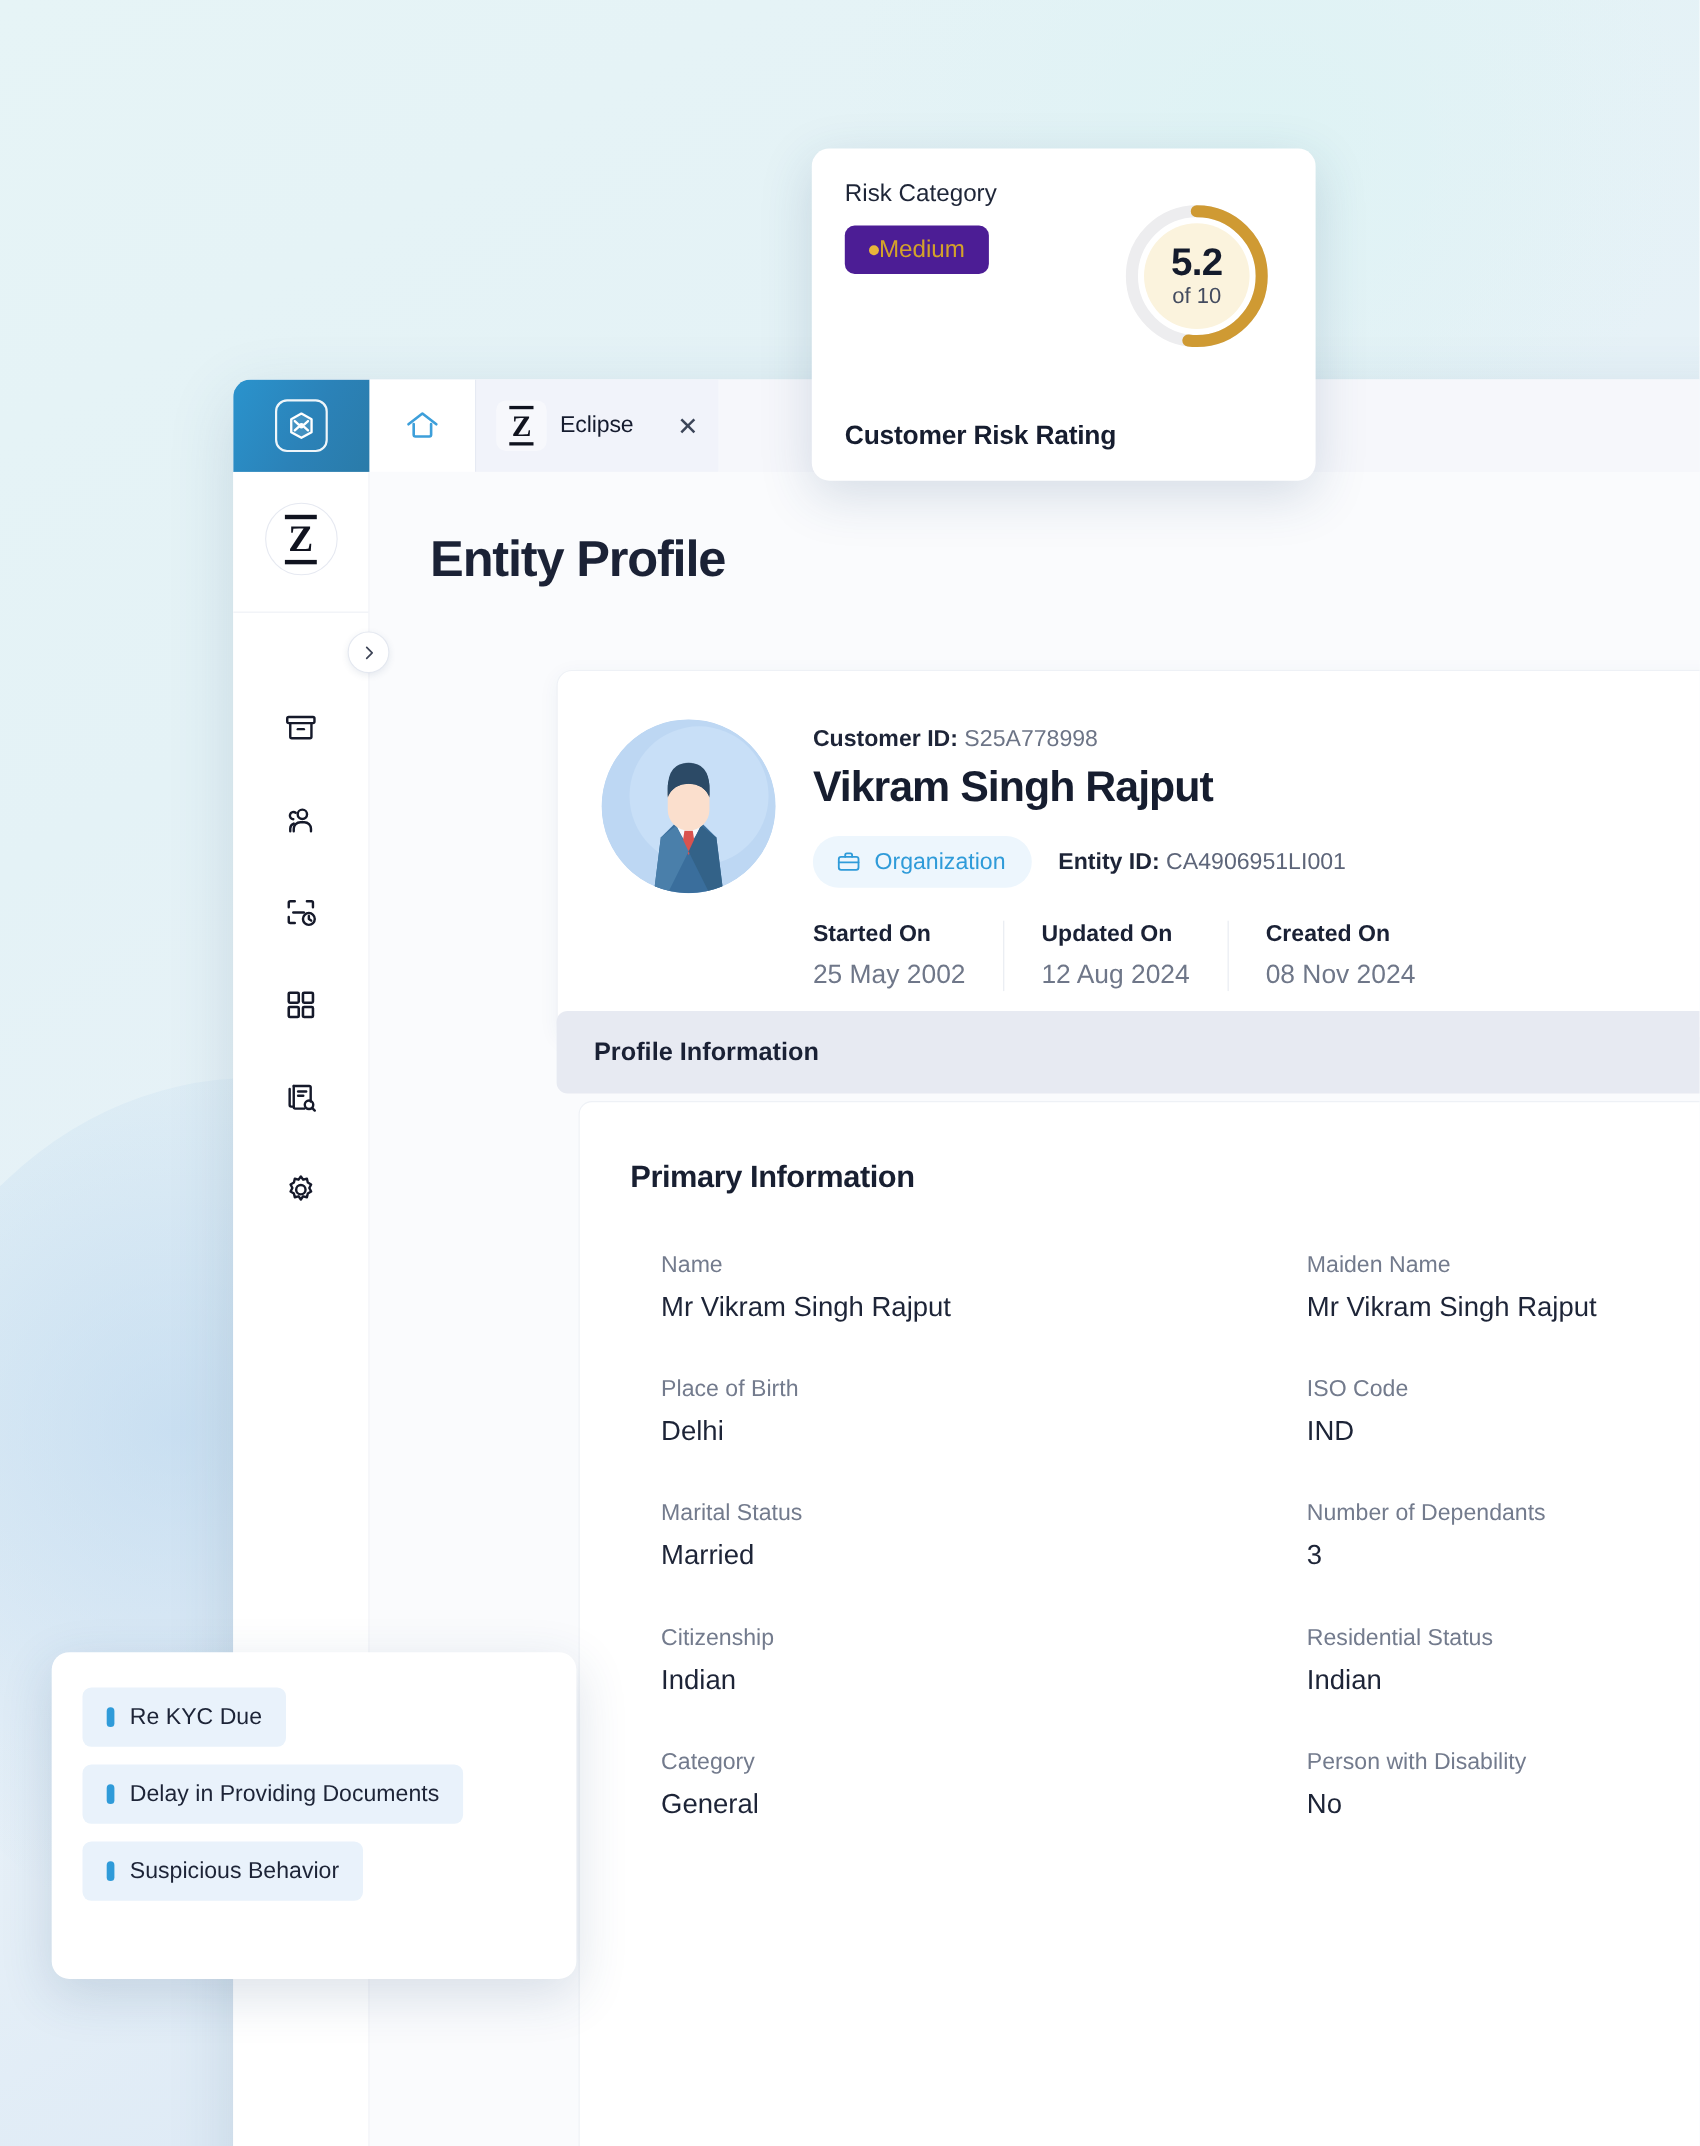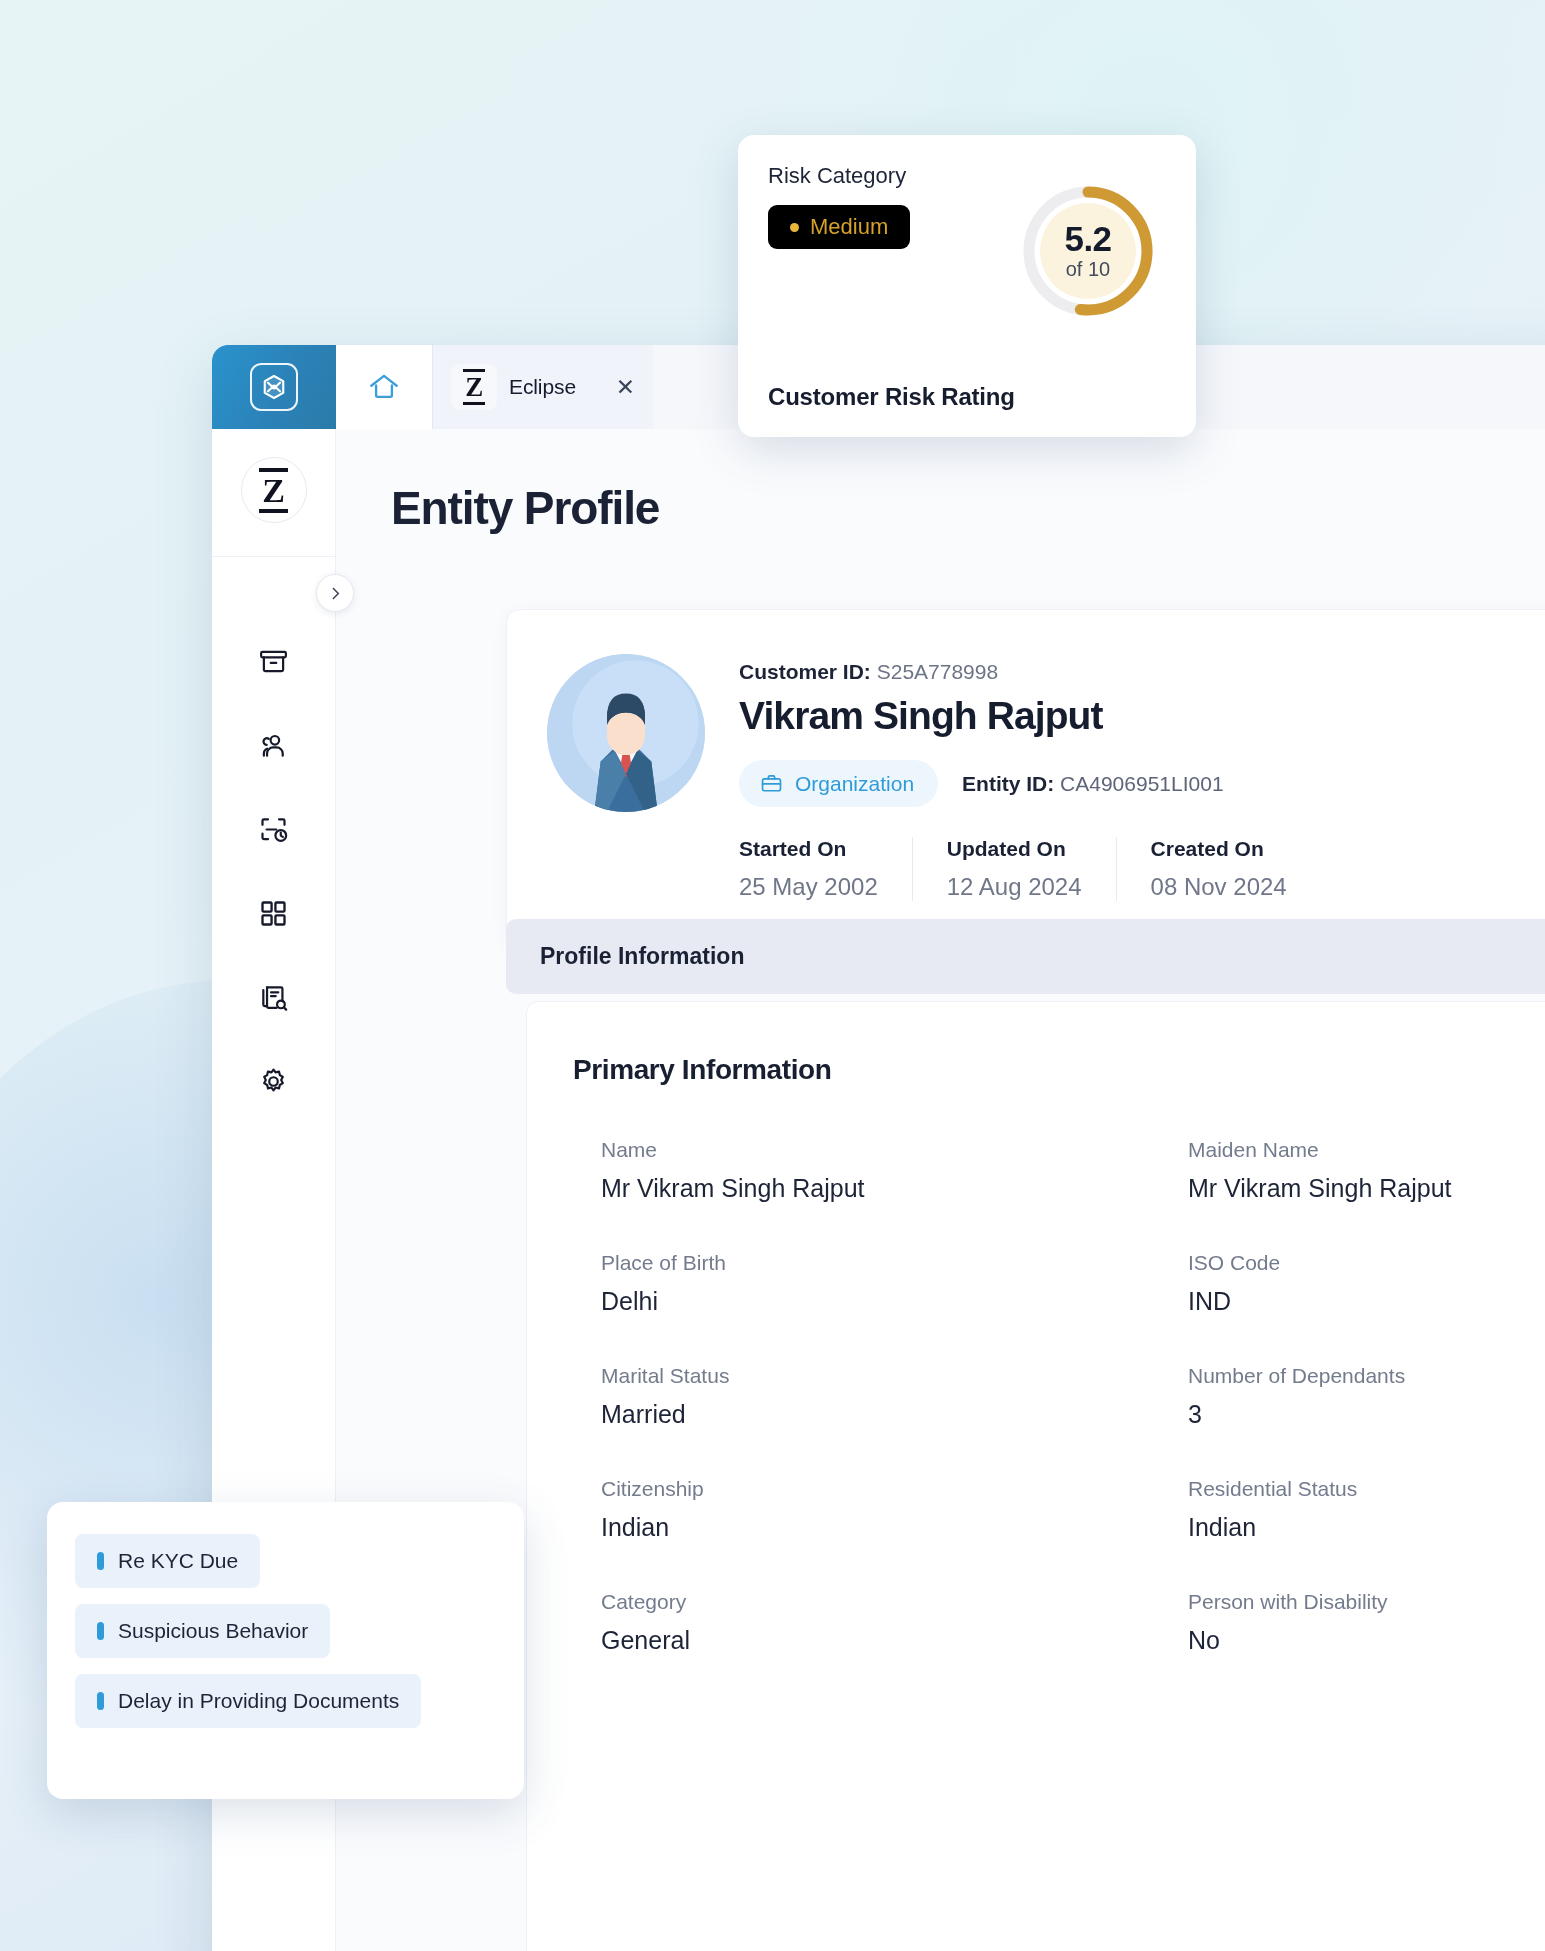--- a/index.html
+++ b/index.html
@@ -224,22 +224,22 @@
   .risk-card {
     position: absolute; left: 738px; top: 135px;
     width: 458px; height: 302px;
     background: #ffffff; border-radius: 16px;
     box-shadow: 0 14px 46px rgba(40,76,120,0.17);
     padding: 28px 30px;
     z-index: 40;
   }
   .risk-head { font-size: 22px; color: #1e2537; margin-bottom: 16px; }
   .risk-chip {
-    display: inline-flex; align-items: center; gap: 11px;
-    background: #000000; color: #d4a22a;
+    display: inline-flex; align-items: center; 
+    background: #4c1d95; color: #d4a22a;
     border-radius: 9px; padding: 9px 22px;
     font-size: 22px;
   }
   .gauge { position: absolute; right: 32px; top: 40px; width: 152px; height: 152px; }
   .gauge-center {
     position: absolute; left: 0; top: 0; width: 100%; height: 100%;
     display: flex; flex-direction: column; align-items: center; justify-content: center;
   }
   .gauge-score { font-size: 35px; font-weight: 700; color: #141b2c; line-height: 1.05; letter-spacing: -0.6px; }
   .gauge-of { font-size: 20px; color: #434b5f; margin-top: 1px; }
@@ -507,20 +507,20 @@
 </div>
 
 <div class="alerts-card">
   <div class="alerts-wrap">
     <span class="alert-chip">
       <span class="alert-bar"></span>
       <span>Re KYC Due</span>
     </span>
     <span class="alert-chip">
       <span class="alert-bar"></span>
-      <span>Suspicious Behavior</span>
+      <span>Delay in Providing Documents</span>
     </span>
     <span class="alert-chip">
       <span class="alert-bar"></span>
-      <span>Delay in Providing Documents</span>
+      <span>Suspicious Behavior</span>
     </span>
   </div>
 </div>
 
 </body></html>

